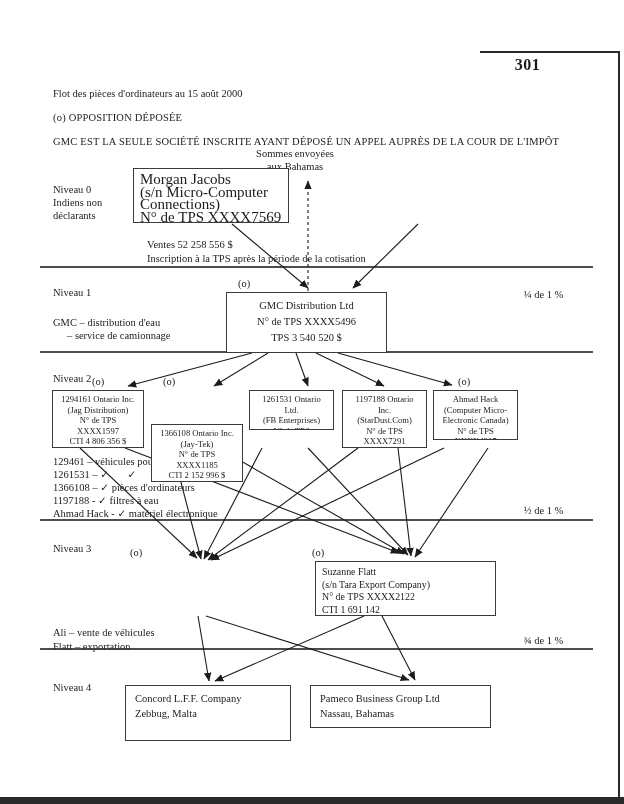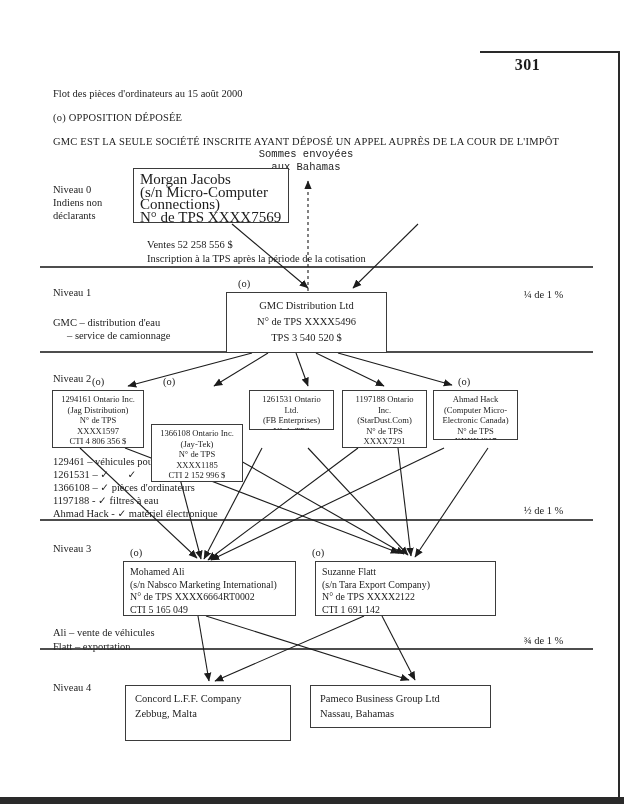--- a/index.html
+++ b/index.html
@@ -33,21 +33,21 @@
 
   <div class="artifact" style="left:480px;top:51px;width:140px;height:1.5px;"></div>
   <div class="artifact" style="left:618px;top:51px;width:1.6px;height:746px;"></div>
   <div class="artifact" style="left:0;top:797px;width:624px;height:7px;"></div>
 
   <div class="t pageno right" style="left:495px;top:58px;width:65px;">301</div>
   <div class="t" style="left:53px;top:87px;">Flot des pièces d'ordinateurs au 15 août 2000</div>
   <div class="t caps" style="left:53px;top:111px;">(o) OPPOSITION DÉPOSÉE</div>
   <div class="t caps" style="left:53px;top:135px;">GMC EST LA SEULE SOCIÉTÉ INSCRITE AYANT DÉPOSÉ UN APPEL AUPRÈS DE LA COUR DE L'IMPÔT</div>
 
-  <div class="t center" style="left:241px;top:148px;width:130px;line-height:12.5px;font-family:Liberation Mono, monospace;">Sommes envoyées
+  <div class="t center" style="left:230px;top:148px;width:130px;line-height:12.5px;">Sommes envoyées
 aux Bahamas</div>
   <div class="t" style="left:53px;top:183px;">Niveau 0
 Indiens non
 déclarants</div>
   <div class="box med" style="left:133px;top:168px;width:156px;height:55px;">Morgan Jacobs
 (s/n Micro-Computer Connections)
 N° de TPS XXXX7569</div>
   <div class="t" style="left:147px;top:238px;line-height:13.5px;">Ventes 52 258 556 $
 Inscription à la TPS après la période de la cotisation</div>
 
@@ -99,24 +99,20 @@
   <div class="t pre" style="left:53px;top:481px;">1366108 – ✓ pièces d'ordinateurs</div>
   <div class="t pre" style="left:53px;top:494px;">1197188 - ✓ filtres à eau</div>
   <div class="t pre" style="left:53px;top:507px;">Ahmad Hack - ✓ matériel électronique</div>
   <div class="t right" style="left:500px;top:504px;width:87px;">½ de 1 %</div>
 
   <div class="rule" style="left:40px;top:519px;width:553px;"></div>
 
   <div class="t" style="left:53px;top:542px;">Niveau 3</div>
   <div class="marker" style="left:130px;top:547px;">(o)</div>
   <div class="marker" style="left:312px;top:547px;">(o)</div>
-  <div class="box med" style="left:123px;top:561px;width:173px;height:55px;font-size:9.9px;">Mohamed Ali
-(s/n Nabsco Marketing International)
-N° de TPS XXXX6664RT0002
-CTI 5 165 049</div>
   <div class="box med" style="left:315px;top:561px;width:181px;height:55px;font-size:9.9px;">Suzanne Flatt
 (s/n Tara Export Company)
 N° de TPS XXXX2122
 CTI 1 691 142</div>
   <div class="t" style="left:53px;top:626px;line-height:13.5px;">Ali – vente de véhicules
 Flatt – exportation</div>
   <div class="t right" style="left:500px;top:634px;width:87px;">¾ de 1 %</div>
 
   <div class="rule" style="left:40px;top:648px;width:553px;"></div>
 

